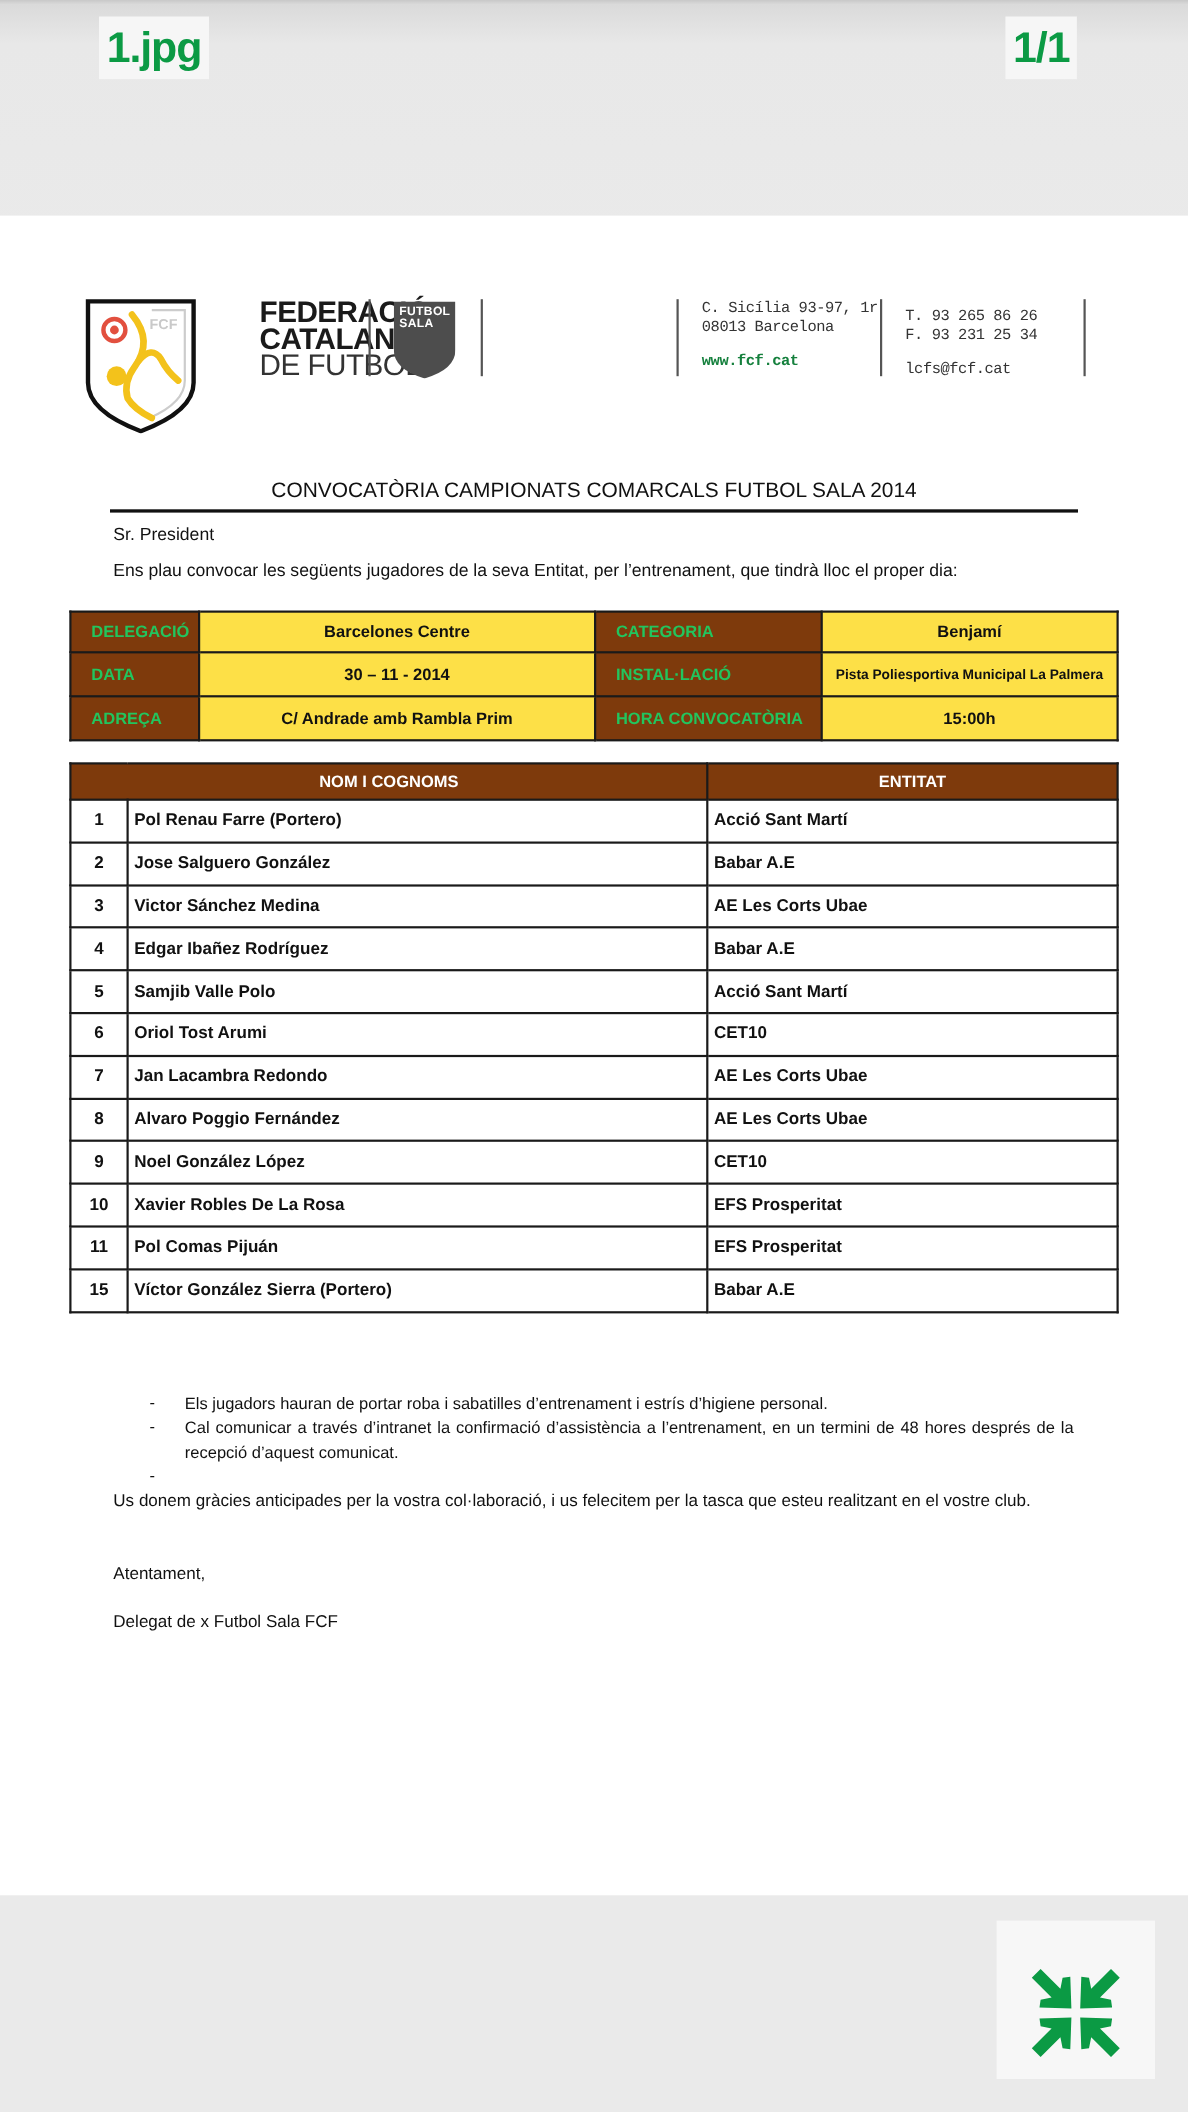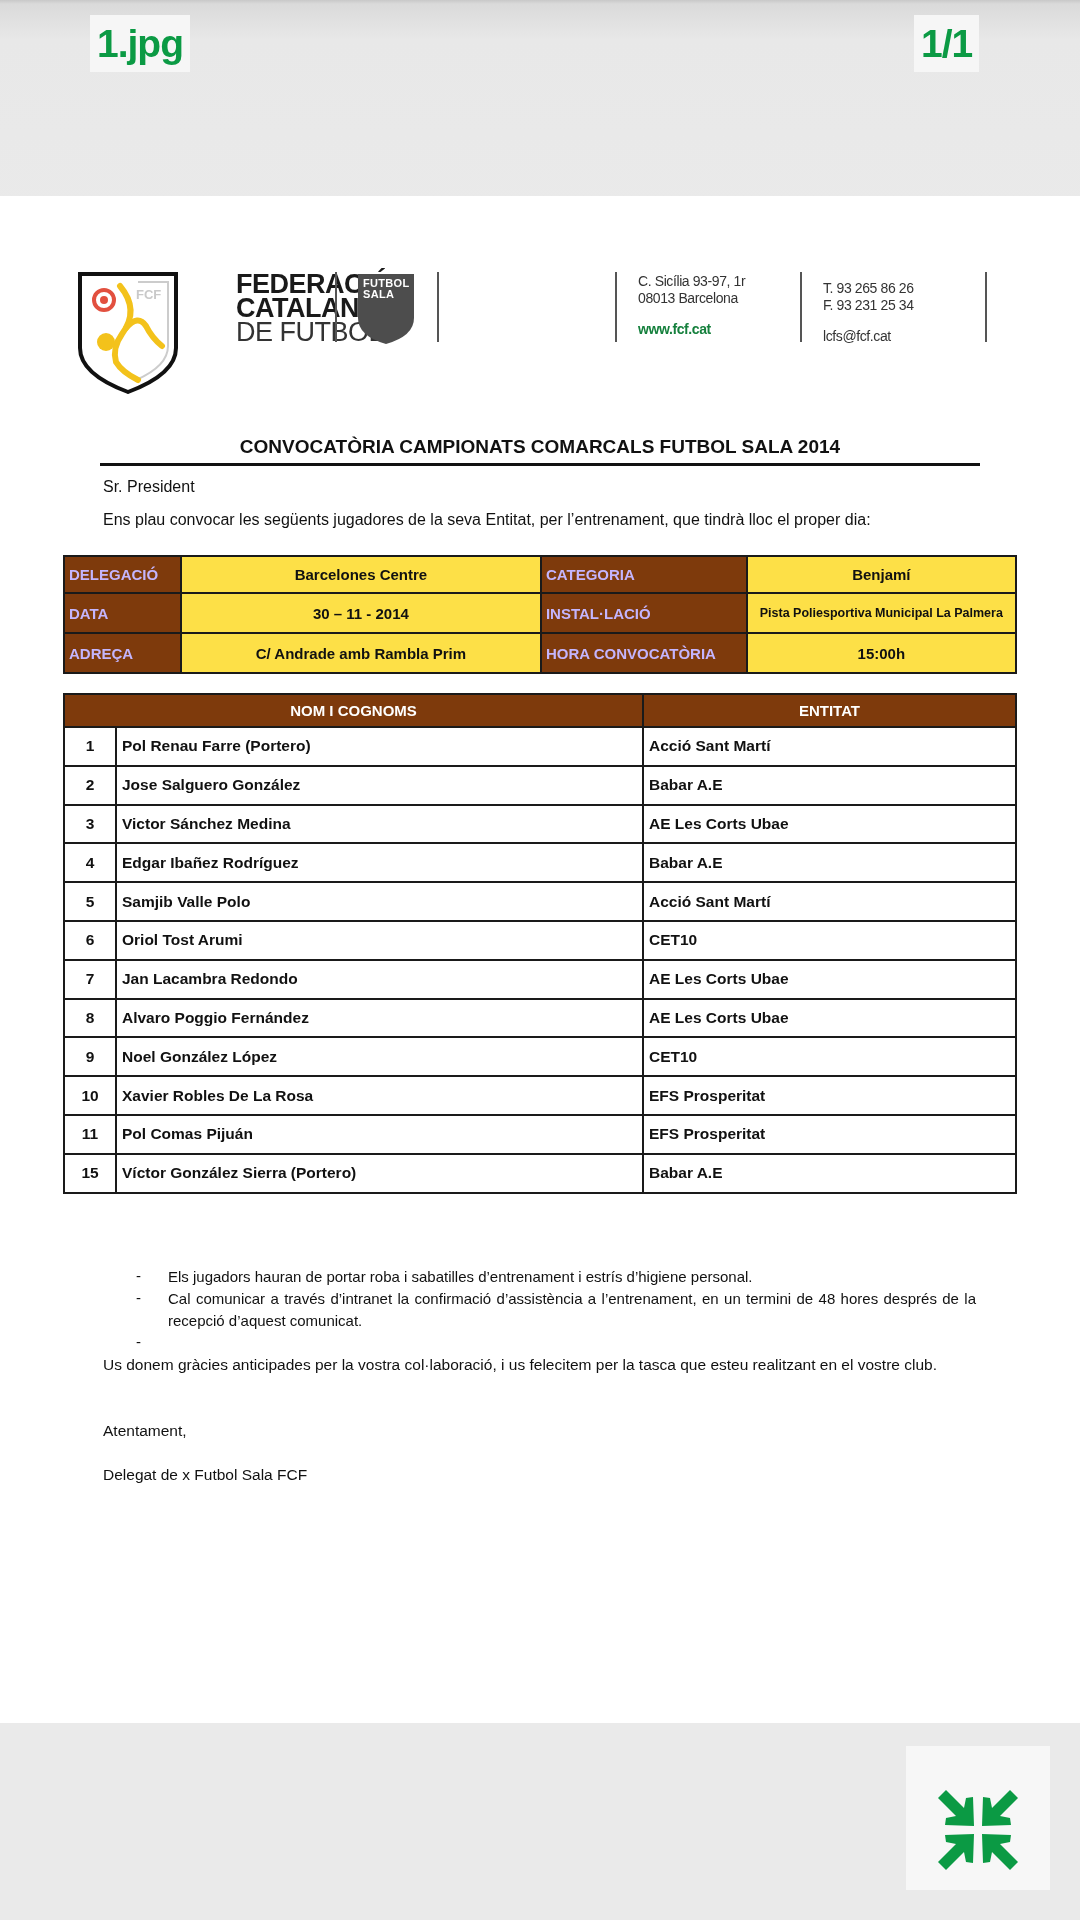--- a/index.html
+++ b/index.html
@@ -45,39 +45,39 @@
   .vsep { position: absolute; width: 2px; background: #555; }
   .futsal-badge {
     position: absolute; left: 358px; top: 78px; width: 56px; height: 70px;
   }
   .futsal-text {
     position: absolute; left: 363px; top: 82px; color: #fff;
     font-size: 11px; font-weight: bold; line-height: 11px; letter-spacing: 0.3px;
   }
   .contact {
     position: absolute; font-size: 14px; color: #333; line-height: 17px;
-    font-family: Liberation Sans, sans-serif; letter-spacing: -0.4px;
+    font-family: Liberation Mono, monospace; letter-spacing: -0.4px;
   }
   .contact b { color: #15803d; margin-top: 36px; }
 
   
   .doc-title {
     position: absolute; left: 100px; width: 880px; top: 240px; text-align: center;
-    font-weight: bold; font-size: 19px; color: #111;
+    font-weight: normal; font-size: 19px; color: #111;
   }
   .title-rule { position: absolute; left: 100px; width: 880px; top: 267px; height: 3px; background: #111; }
   .para { position: absolute; left: 103px; font-size: 16px; color: #111; }
 
   
   table { border-collapse: collapse; position: absolute; }
   .info { left: 63px; top: 359px; width: 954px; }
   .info td {
     border: 2px solid #1a1a1a; height: 37px; font-size: 15px; font-weight: bold;
   }
-  .info td.lbl { background: #7e3a0c; color: #c4b5fd; padding-left: 4px; }
+  .info td.lbl { background: #7e3a0c; color: #22c55e; padding-left: 18px; }
   .info td.val { background: #fde047; color: #111; text-align: center; }
   .info td.small { font-size: 12.5px; }
   .info tr.r2 td { height: 40px; }
 
   .players { left: 63px; top: 497px; width: 954px; }
   .players th {
     background: #7e3a0c; color: #fff; font-size: 15px; font-weight: bold;
     border: 2px solid #1a1a1a; height: 33px;
   }
   .players td {

